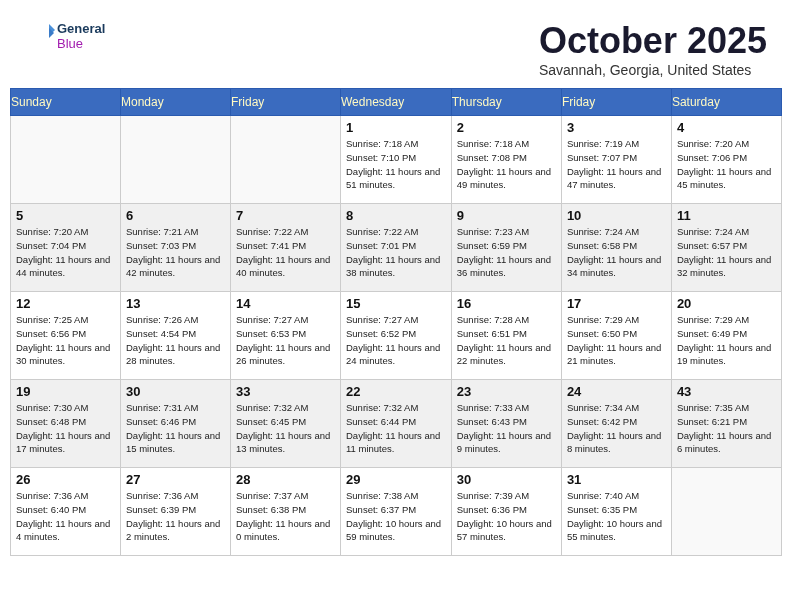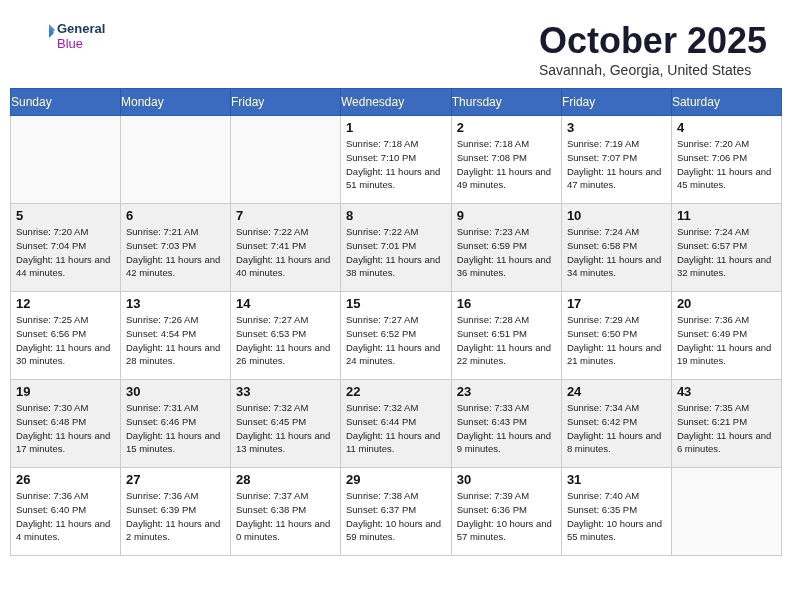--- a/index.html
+++ b/index.html
@@ -230,21 +230,21 @@
         </td>
         <td>
           <div class="day-number">17</div>
           <div class="day-info">Sunrise: 7:29 AM
 Sunset: 6:50 PM
 Daylight: 11 hours
 and 21 minutes.</div>
         </td>
         <td>
           <div class="day-number">20</div>
-          <div class="day-info">Sunrise: 7:36 AM
+          <div class="day-info">Sunrise: 7:29 AM
 Sunset: 6:49 PM
 Daylight: 11 hours
 and 19 minutes.</div>
         </td>
       </tr>
       <tr class="row-shaded">
         <td>
           <div class="day-number">19</div>
           <div class="day-info">Sunrise: 7:30 AM
 Sunset: 6:48 PM

